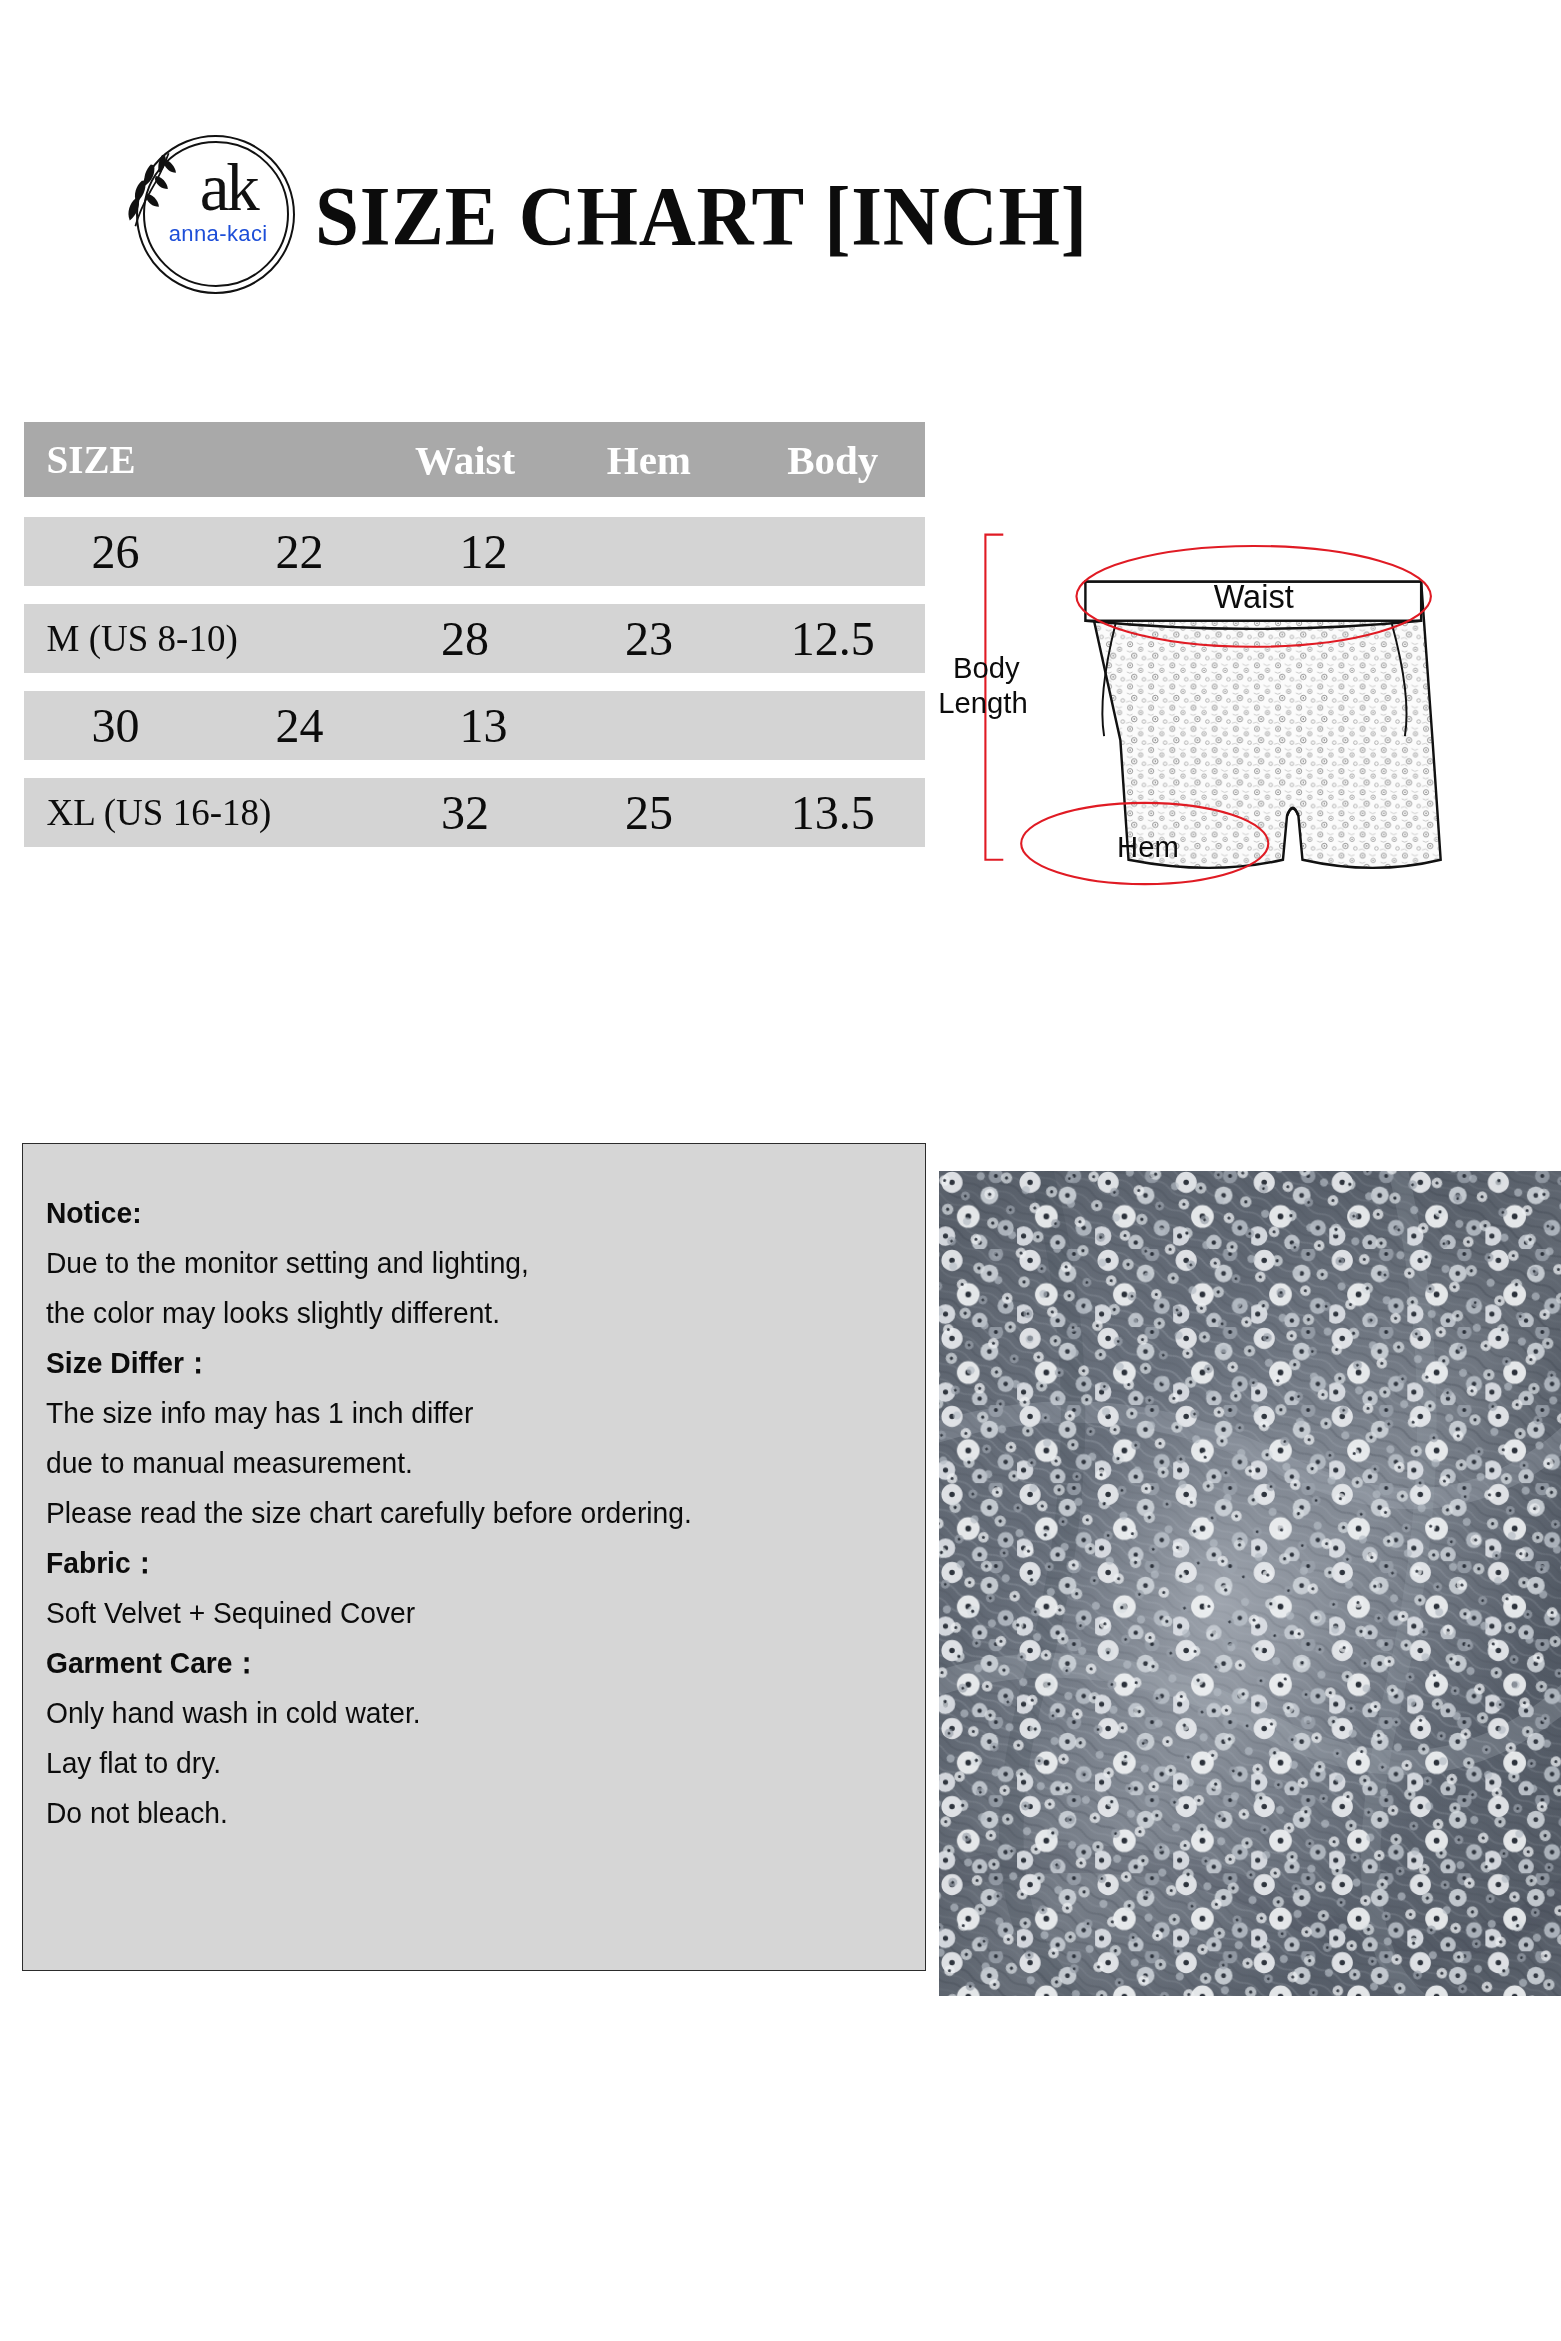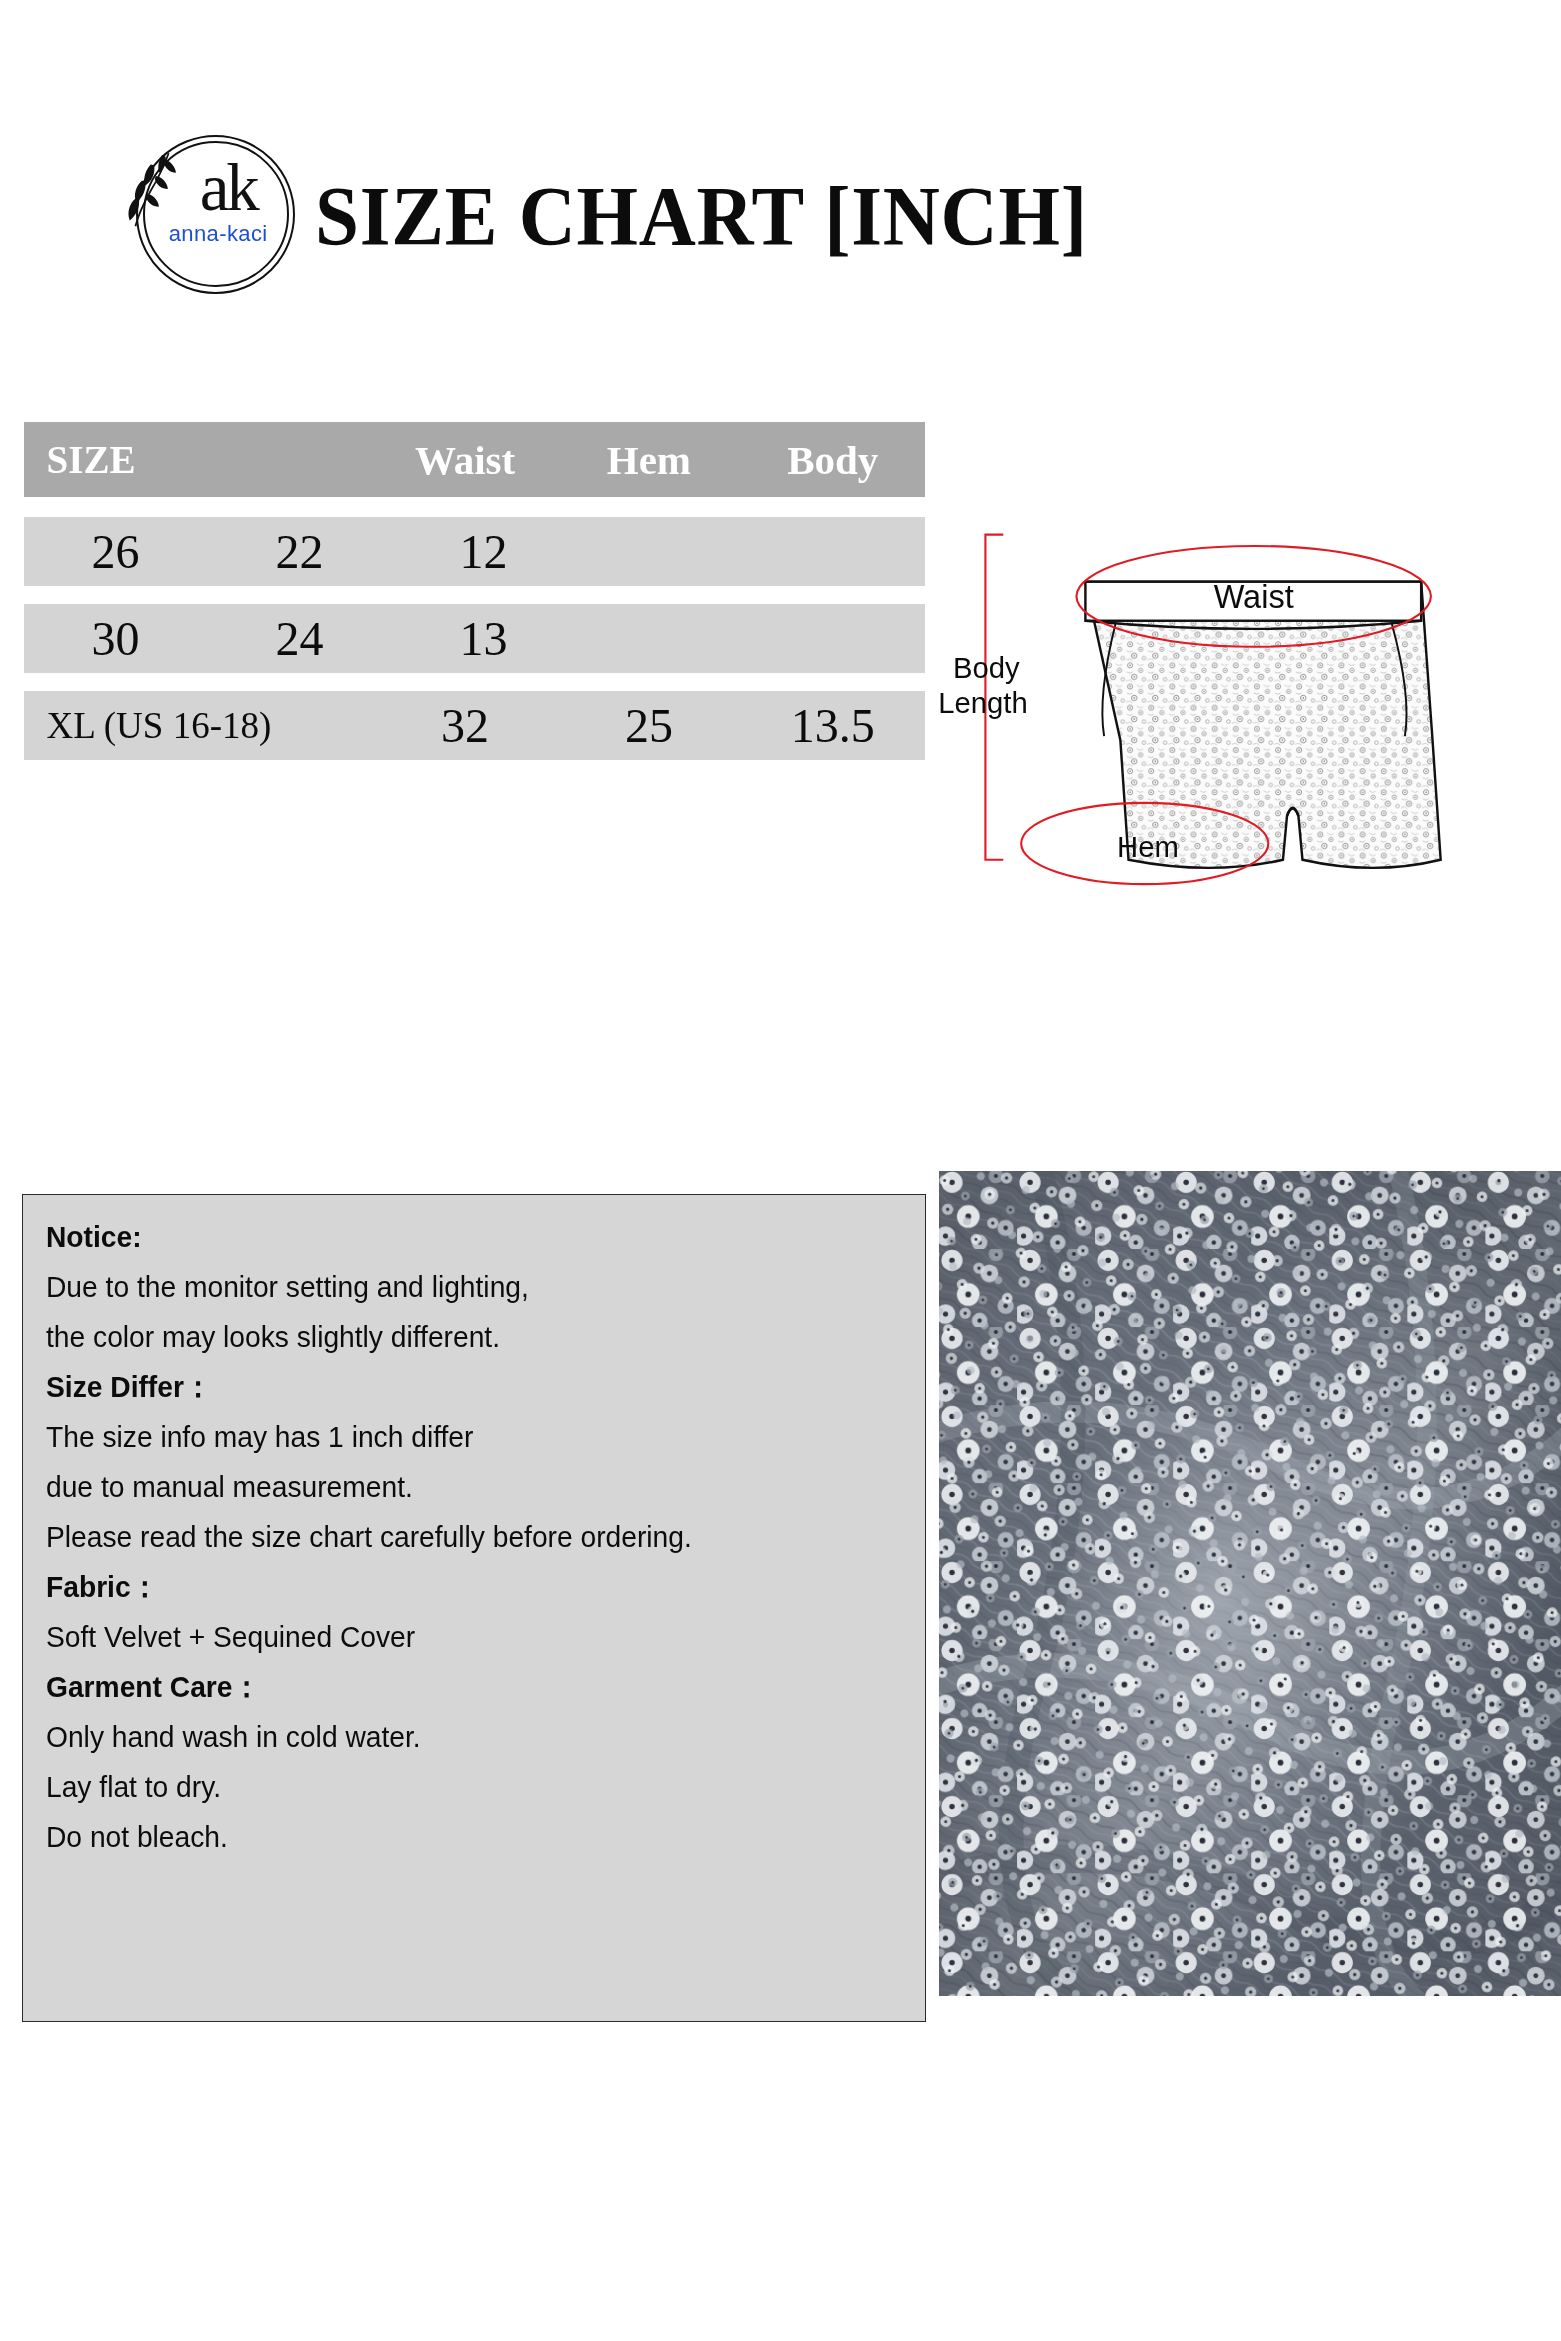--- a/index.html
+++ b/index.html
@@ -128,25 +128,25 @@
   .diagram {
     position: absolute;
     left: 935px; top: 492px;
     width: 626px; height: 464px;
   }
   .diagram svg { display: block; }
 
   
   .notice {
     position: absolute;
-    left: 22px; top: 1194px;
+    left: 22px; top: 1143px;
     width: 904px; height: 828px;
     background: #d6d6d6;
     border: 1.6px solid #2c2c2c;
-    padding: 17px 0 0 23px;
+    padding: 44px 0 0 23px;
   }
   .n-line {
     font-family: "Liberation Sans", sans-serif;
     font-size: 30px;
     line-height: 50px;
     color: #0c0c0c;
     white-space: nowrap;
     transform: scaleX(0.94);
     transform-origin: left center;
   }
@@ -197,20 +197,26 @@
     <div class="cell c-num">Hem</div>
     <div class="cell c-num">Body</div>
   </div>
 
   <div class="trow data-row">
     <div class="cell c-num">26</div>
     <div class="cell c-num">22</div>
     <div class="cell c-num">12</div>
   </div>
 
+  <div class="trow data-row">
+    <div class="cell c-size">M (US 8-10)</div>
+    <div class="cell c-num">28</div>
+    <div class="cell c-num">23</div>
+    <div class="cell c-num">12.5</div>
+  </div>
 
   <div class="trow data-row">
     <div class="cell c-num">30</div>
     <div class="cell c-num">24</div>
     <div class="cell c-num">13</div>
   </div>
 
   <div class="trow data-row">
     <div class="cell c-size">XL (US 16-18)</div>
     <div class="cell c-num">32</div>

